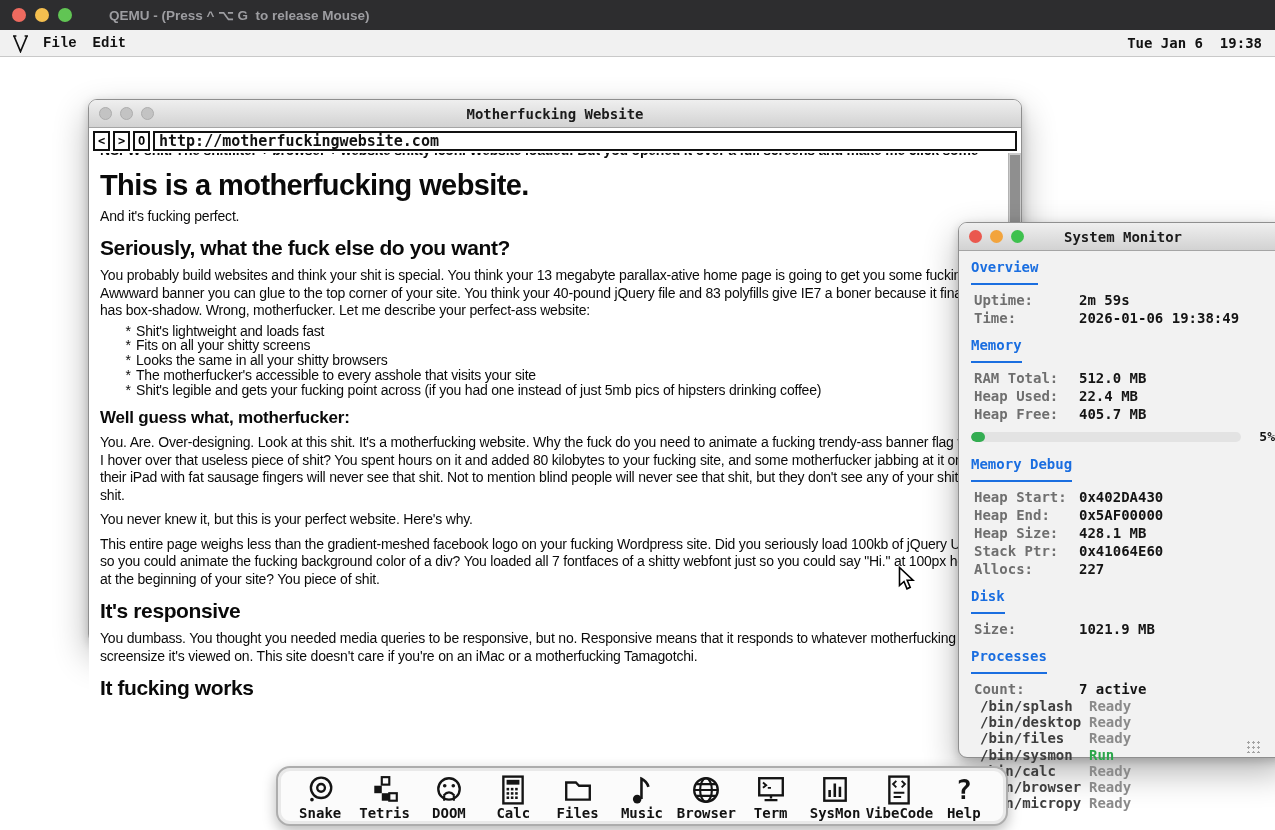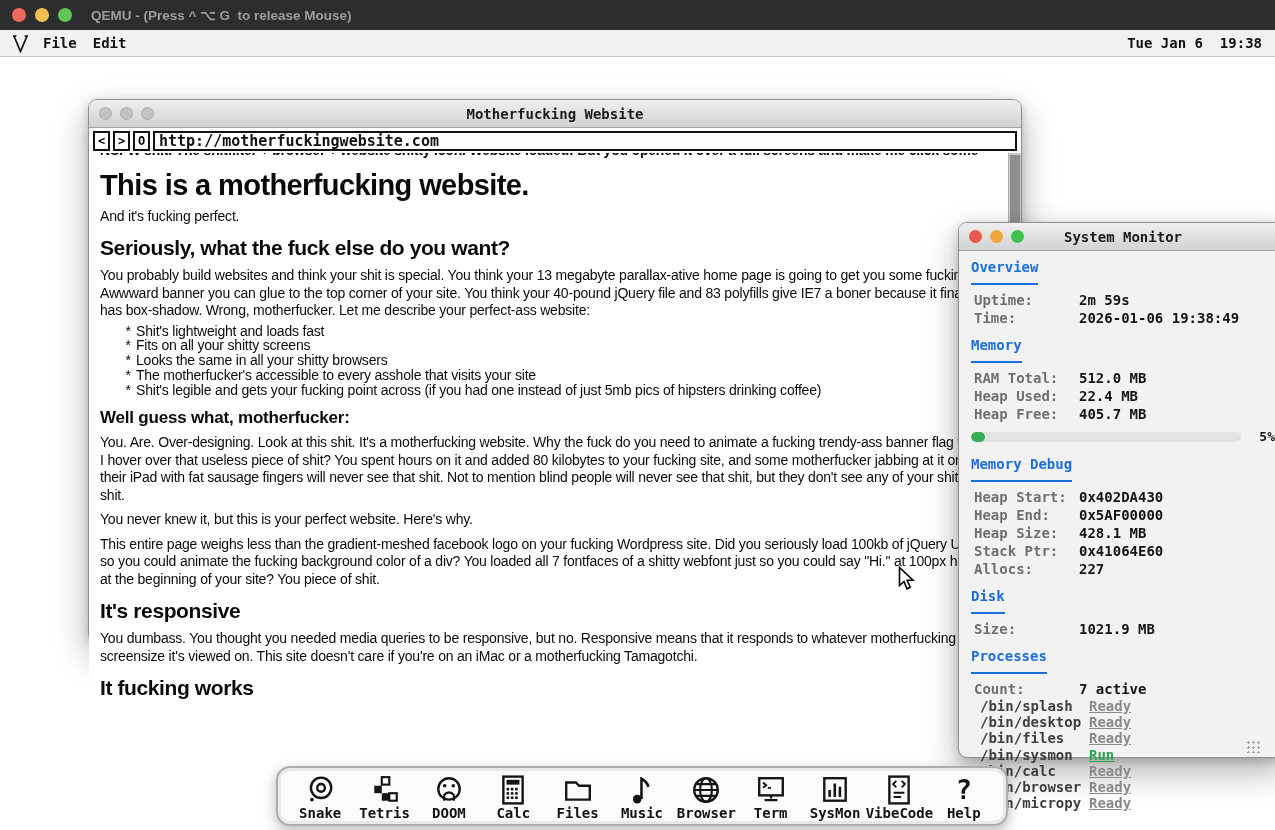--- a/index.html
+++ b/index.html
@@ -13,32 +13,32 @@
   .qemu-bar {
     position:absolute; left:0; top:0; width:1275px; height:30px;
     background:#2d2d2f; display:flex; align-items:center; padding-left:12px; z-index:50;
   }
   .tl { width:14px; height:14px; border-radius:50%; margin-right:9px; flex:0 0 auto; }
   .tl.red    { background:#ee6a5f; }
   .tl.yellow { background:#f5bf4f; }
   .tl.green  { background:#61c554; }
   .qemu-title {
     color:#9d9da1; font-family:"Liberation Sans", sans-serif;
-    font-weight:bold; font-size:13.5px; margin-left:10px; white-space:pre;
+    font-weight:bold; font-size:13.5px; margin-left:28px; white-space:pre;
   }
 
   
   .menubar {
     position:absolute; left:0; top:30px; width:1275px; height:27px;
     background:#f1f1f1; border-bottom:1px solid #c9c9c9;
     display:flex; align-items:center; padding:0 13px;
     font-weight:bold; font-size:14px; color:#111; z-index:50;
   }
   .menu-logo { margin-right:15px; display:flex; align-items:center; }
-  .menu-item { margin-right:16px; cursor:default; }
+  .menu-item { margin-right:16px; cursor:default;font-family:Liberation Mono, monospace; }
   .menu-clock { margin-left:auto; white-space:pre; }
 
   
   .window {
     position:absolute; border:1px solid #8f8f8f; border-radius:9px;
     box-shadow:0 14px 34px rgba(0,0,0,.30), 0 3px 10px rgba(0,0,0,.18);
     background:#fff;
   }
   .titlebar {
     height:28px; background:linear-gradient(#efefef,#d2d2d2);
@@ -106,21 +106,21 @@
   .sec:first-child .sec-heading { margin-top:2px; }
   .kv { display:grid; grid-template-columns:108px 1fr; line-height:18px; }
   .kv .k { color:#6f6f6f; padding-left:3px; white-space:pre; }
   .kv .v { color:#141414; white-space:pre; }
   .progress { display:flex; align-items:center; margin:6px 0 2px 0; }
   .progress .track { flex:1; height:10px; background:#e3e3e3; border-radius:5px; overflow:hidden; }
   .progress .fill { height:100%; background:#34ad52; border-radius:5px; }
   .progress .pct { width:34px; text-align:right; font-size:13px; color:#141414; }
   .proc { display:grid; grid-template-columns:118px 1fr; line-height:16.2px; font-size:14px; }
   .proc .pname { color:#3e3e3e; padding-left:9px; white-space:pre; }
-  .proc .pstatus { color:#8a8a8a;text-decoration:underline; }
+  .proc .pstatus { color:#8a8a8a; }
   .proc .pstatus.run { color:#2aa64a; }
   .grip {
     position:absolute; right:26px; bottom:4px; width:15px; height:13px;
     background-image:radial-gradient(#9a9a9a 1px, transparent 1.3px);
     background-size:5px 5px; opacity:.9; cursor:nwse-resize;
   }
 
   
   .dock {
     position:absolute; left:276px; top:766px; width:732px; height:60px;

